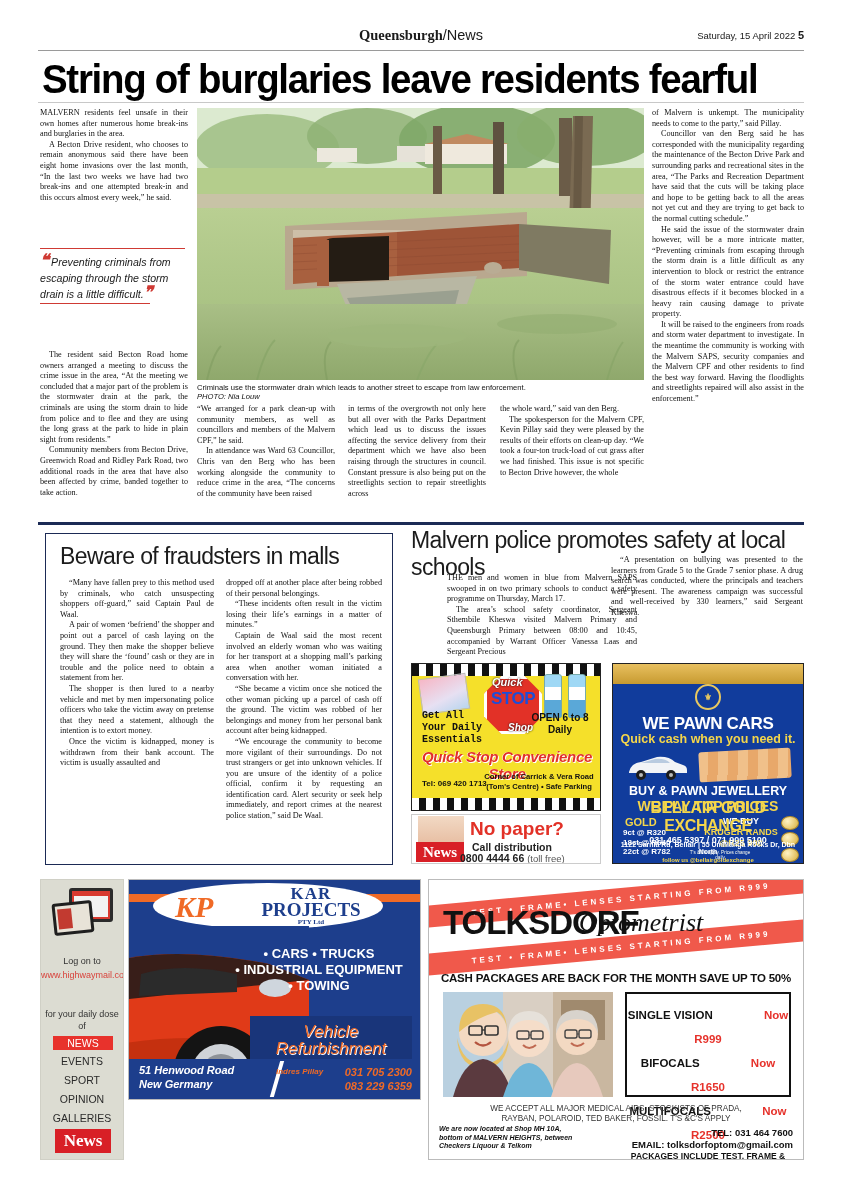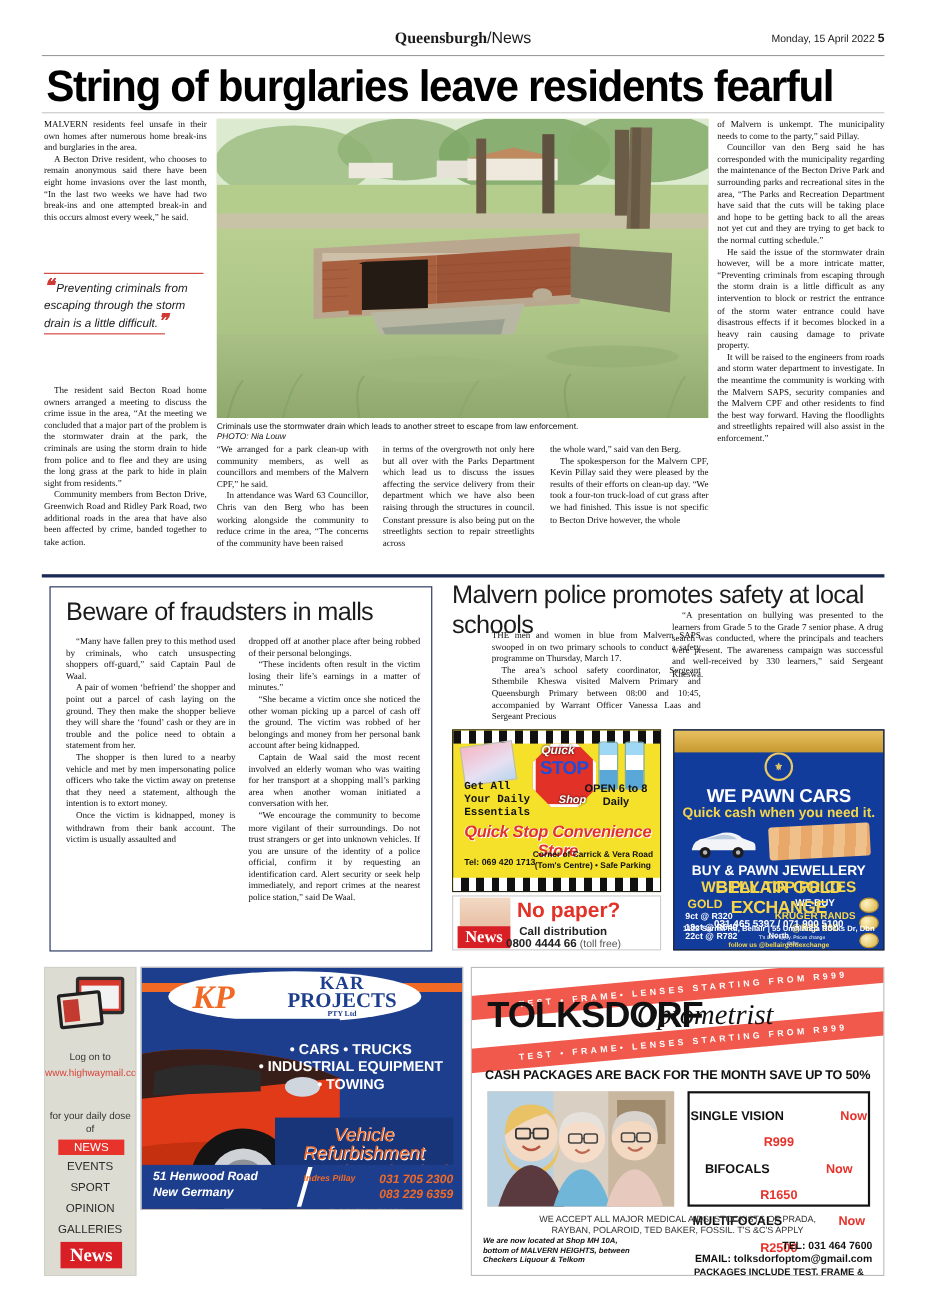--- a/index.html
+++ b/index.html
@@ -418,21 +418,21 @@
 </head>
 <body>
 
 <div class="page">
 
   <div class="masthead">
     <div class="masthead-title">
       <span class="bold">Queensburgh</span><span class="light">/News</span>
     </div>
     <div class="masthead-date">
-      <span>Monday, 15 April 2022</span>
+      <span>Saturday, 15 April 2022</span>
       <span class="pg">5</span>
     </div>
   </div>
   <div class="rule-top"></div>
 
   <div class="headline">String of burglaries leave residents fearful</div>
   <div class="rule-underhead"></div>
 
   <div class="col-a bodytext">
       <p class="noind">MALVERN residents feel unsafe in their own homes after numerous home break-ins and burglaries in the area.</p>
@@ -556,22 +556,22 @@
     <div class="sec-title fraud-title">Beware of fraudsters in malls</div>
     <div class="fraud-c1 bodytext">
         <p>“Many have fallen prey to this method used by criminals, who catch unsuspecting shoppers off-guard,” said Captain Paul de Waal.</p>
         <p>A pair of women ‘befriend’ the shopper and point out a parcel of cash laying on the ground. They then make the shopper believe they will share the ‘found’ cash or they are in trouble and the police need to obtain a statement from her.</p>
         <p>The shopper is then lured to a nearby vehicle and met by men impersonating police officers who take the victim away on pretense that they need a statement, although the intention is to extort money.</p>
         <p>Once the victim is kidnapped, money is withdrawn from their bank account. The victim is usually assaulted and</p>
       </div>
     <div class="fraud-c2 bodytext">
         <p class="noind">dropped off at another place after being robbed of their personal belongings.</p>
         <p>“These incidents often result in the victim losing their life’s earnings in a matter of minutes.”</p>
+        <p>Captain de Waal said the most recent involved an elderly woman who was waiting for her transport at a shopping mall’s parking area when another woman initiated a conversation with her.</p>
         <p>“She became a victim once she noticed the other woman picking up a parcel of cash off the ground. The victim was robbed of her belongings and money from her personal bank account after being kidnapped.</p>
-        <p>Captain de Waal said the most recent involved an elderly woman who was waiting for her transport at a shopping mall’s parking area when another woman initiated a conversation with her.</p>
         <p>“We encourage the community to become more vigilant of their surroundings. Do not trust strangers or get into unknown vehicles. If you are unsure of the identity of a police official, confirm it by requesting an identification card. Alert security or seek help immediately, and report crimes at the nearest police station,” said De Waal.</p>
       </div>
   </div>
 
   <div class="sec-title sec-malvern-title">Malvern police promotes safety at local schools</div>
   <div class="malvern-c1 bodytext">
       <p class="noind">THE men and women in blue from Malvern SAPS swooped in on two primary schools to conduct a safety programme on Thursday, March 17.</p>
       <p>The area’s school safety coordinator, Sergeant Sthembile Kheswa visited Malvern Primary and Queensburgh Primary between 08:00 and 10:45, accompanied by Warrant Officer Vanessa Laas and Sergeant Precious</p>
     </div>
   <div class="malvern-c2 bodytext">

